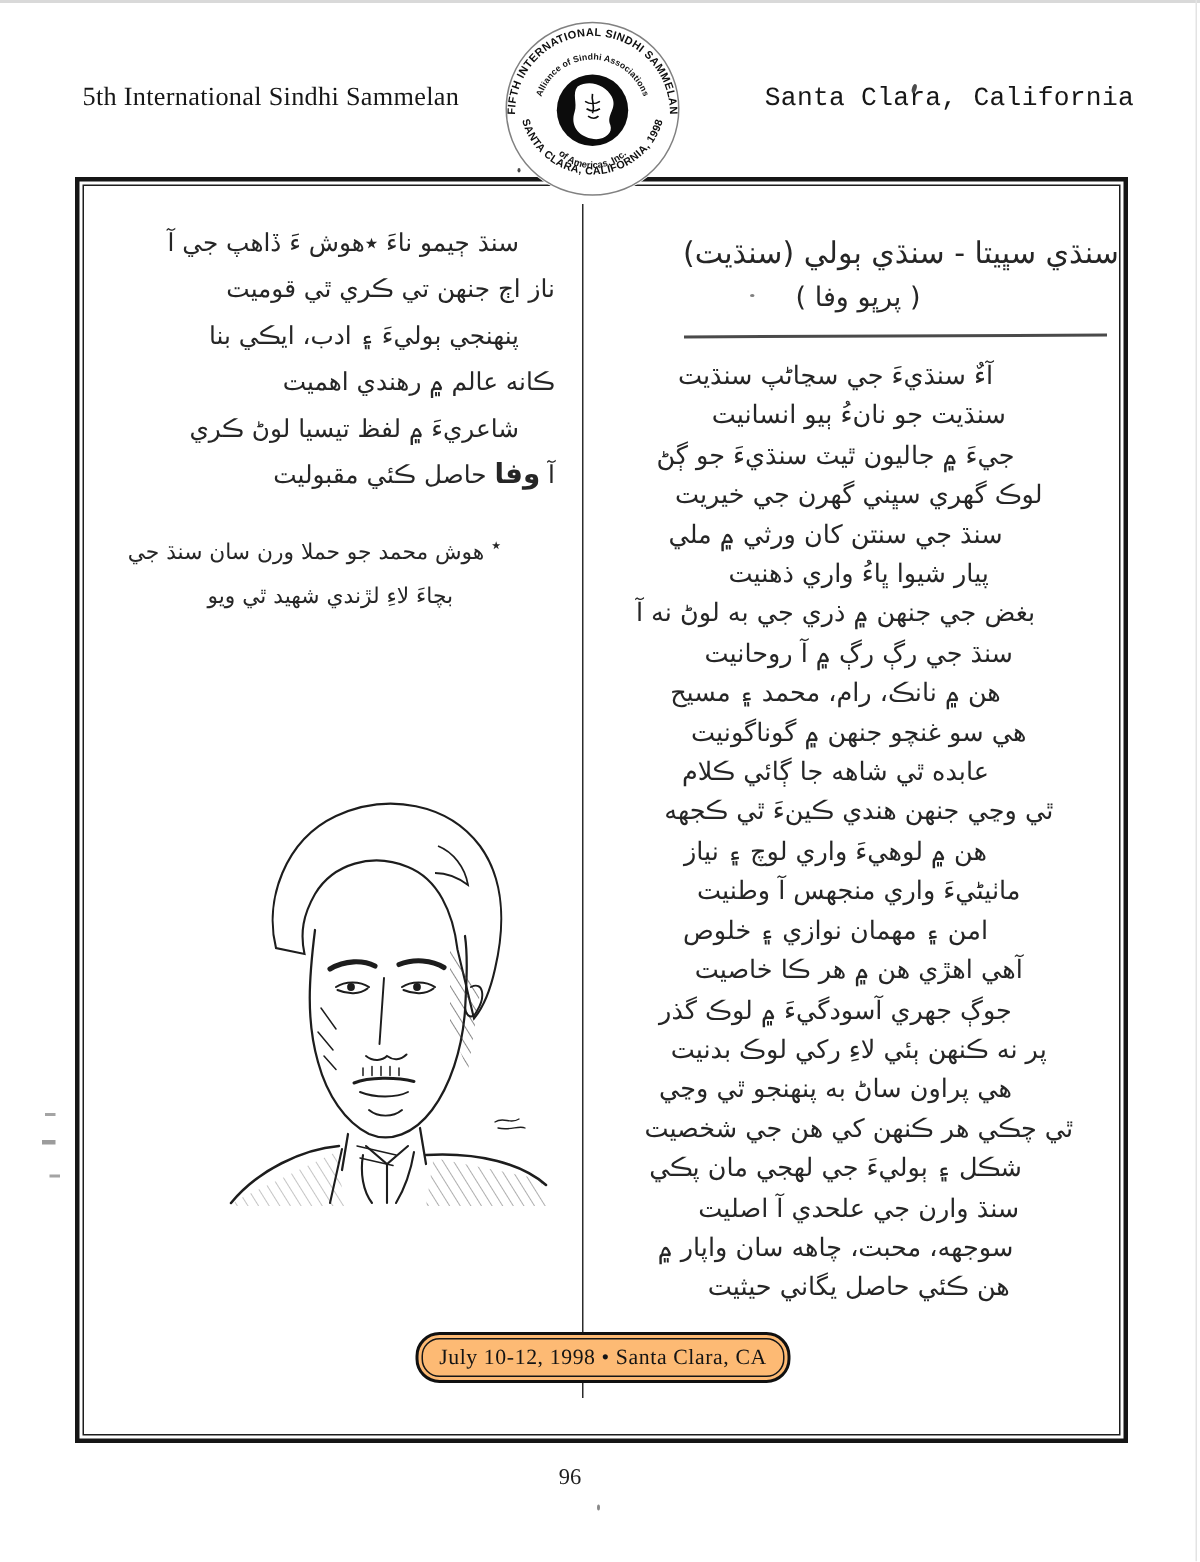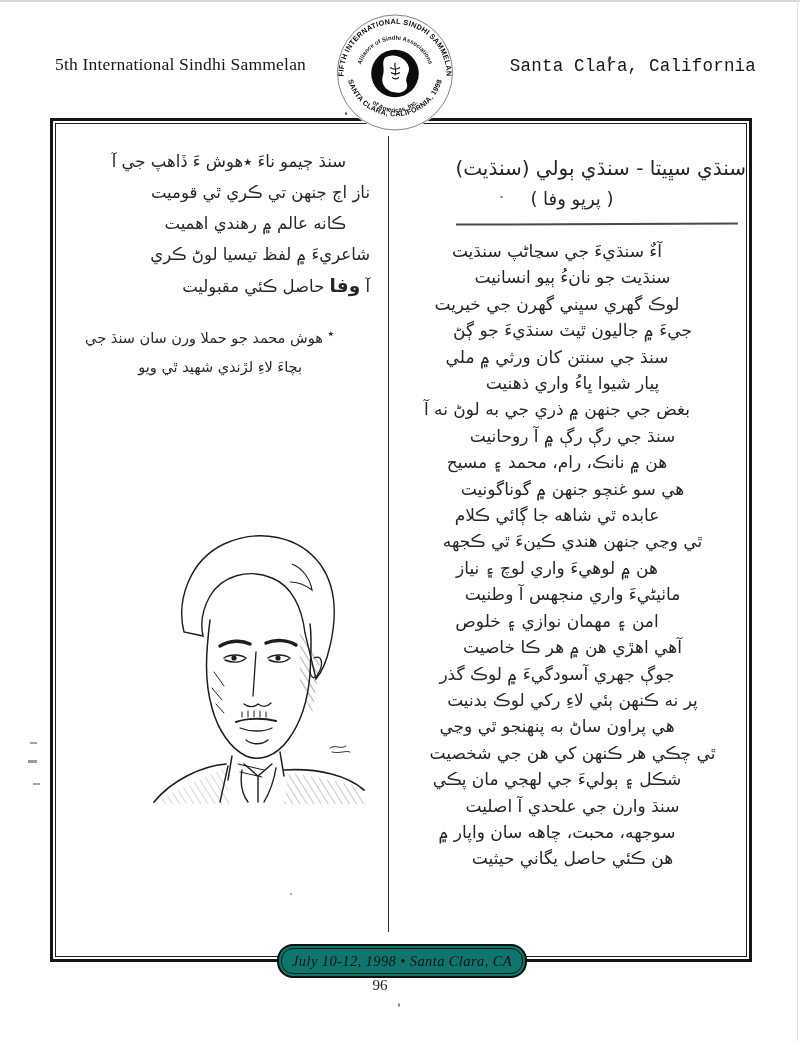--- a/index.html
+++ b/index.html
@@ -47,23 +47,23 @@
   .footnote{margin-top:17px;direction:rtl;}
   .fn-line{font-size:14.5px;line-height:29px;padding-right:46px;white-space:nowrap;}
   .fn-line2{padding-right:78px;}
   .fn-marker{font-size:12px;vertical-align:super;}
 
   
   .portrait{position:absolute;left:124px;top:512px;width:256px;height:292px;z-index:2;}
   .sketch{stroke:#1d1d1d;fill:none;stroke-linecap:round;}
 
   
-  .capsule{position:absolute;left:277px;top:944px;width:246px;height:30px;background:#0f766e;
+  .capsule{position:absolute;left:277px;top:888px;width:246px;height:30px;background:#fdba74;
            border:2.5px solid #101010;border-radius:16px;z-index:6;
-           display:flex;align-items:center;justify-content:center;font-style:italic;}
+           display:flex;align-items:center;justify-content:center;}
   .capsule::before{content:"";position:absolute;inset:2px;border:1px solid #161616;border-radius:12px;}
   .capsule-text{font-size:14.5px;letter-spacing:.4px;color:#141414;position:relative;}
   .page-number{position:absolute;left:0;top:977px;width:760px;text-align:center;font-size:15px;color:#202020;}
 
   
   .speck{position:absolute;background:#4a4a4a;border-radius:50%;}
 </style>
 </head>
 <body>
 
@@ -104,22 +104,22 @@
 <div class="frame"></div>
 <div class="column-divider"></div>
 
 <div class="right-col">
   <div class="r-title sindhi" dir="rtl">سنڌي سڀيتا - سنڌي ٻولي (سنڌيت)</div>
   <div class="r-byline sindhi" dir="rtl">( پرڀو وفا )</div>
   <div class="r-underline"></div>
   <div class="r-poem">
       <div class="line sindhi">آءٌ سنڌيءَ جي سڃاڻپ سنڌيت</div>
       <div class="line sindhi">سنڌيت جو نانءُ ٻيو انسانيت</div>
+      <div class="line sindhi">جيءَ ۾ جاليون ٿيٽ سنڌيءَ جو ڳڻ</div>
       <div class="line sindhi">لوڪ گهري سڀني گهرن جي خيريت</div>
-      <div class="line sindhi">جيءَ ۾ جاليون ٿيٽ سنڌيءَ جو ڳڻ</div>
       <div class="line sindhi">سنڌ جي سنتن کان ورثي ۾ ملي</div>
       <div class="line sindhi">پيار شيوا ڀاءُ واري ذهنيت</div>
       <div class="line sindhi">بغض جي جنهن ۾ ذري جي به لوڻ نه آ</div>
       <div class="line sindhi">سنڌ جي رڳ رڳ ۾ آ روحانيت</div>
       <div class="line sindhi">هن ۾ نانڪ، رام، محمد ۽ مسيح</div>
       <div class="line sindhi">هي سو غنچو جنهن ۾ گوناگونيت</div>
       <div class="line sindhi">عابده ٿي شاهه جا ڳائي ڪلام</div>
       <div class="line sindhi">ٿي وڃي جنهن هندي ڪينءَ ٿي ڪجهه</div>
       <div class="line sindhi">هن ۾ لوهيءَ واري لوچ ۽ نياز</div>
       <div class="line sindhi">ماٺيڻيءَ واري منجهس آ وطنيت</div>
@@ -134,20 +134,21 @@
       <div class="line sindhi">سوجهه، محبت، چاهه سان واپار ۾</div>
       <div class="line sindhi">هن ڪئي حاصل يگاني حيثيت</div>
     </div>
 </div>
 
 <div class="left-col">
   <div class="l-poem">
     <div>
         <div class="line sindhi">سنڌ ڄيمو ناءَ ٭هوش ءَ ڏاهپ جي آ</div>
         <div class="line sindhi">ناز اڄ جنهن تي ڪري ٿي قوميت</div>
+        <div class="line sindhi">پنهنجي ٻوليءَ ۽ ادب، ايڪي بنا</div>
         <div class="line sindhi">ڪانه عالم ۾ رهندي اهميت</div>
         <div class="line sindhi">شاعريءَ ۾ لفظ تيسيا لوڻ ڪري</div>
       </div>
     <div class="line sindhi" dir="rtl">
       <span>آ</span>
       <span class="bold">وفا</span>
       <span>حاصل ڪئي مقبوليت</span>
     </div>
   </div>
   <div class="footnote sindhi">

